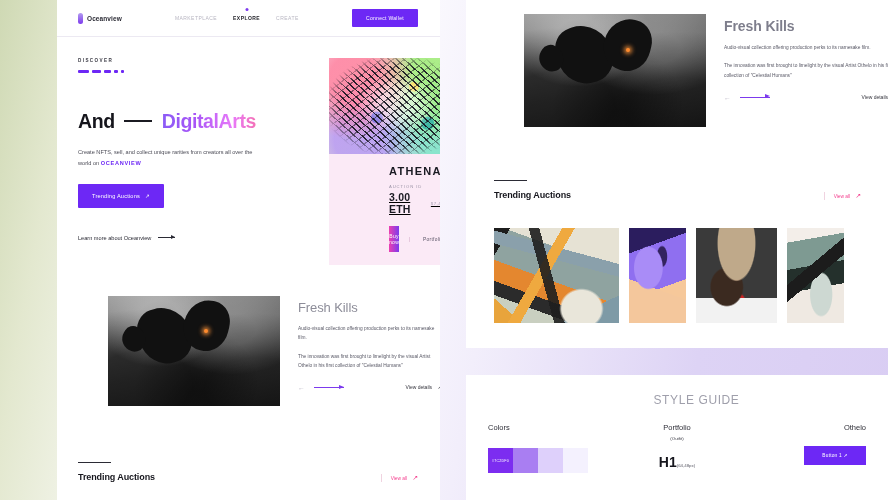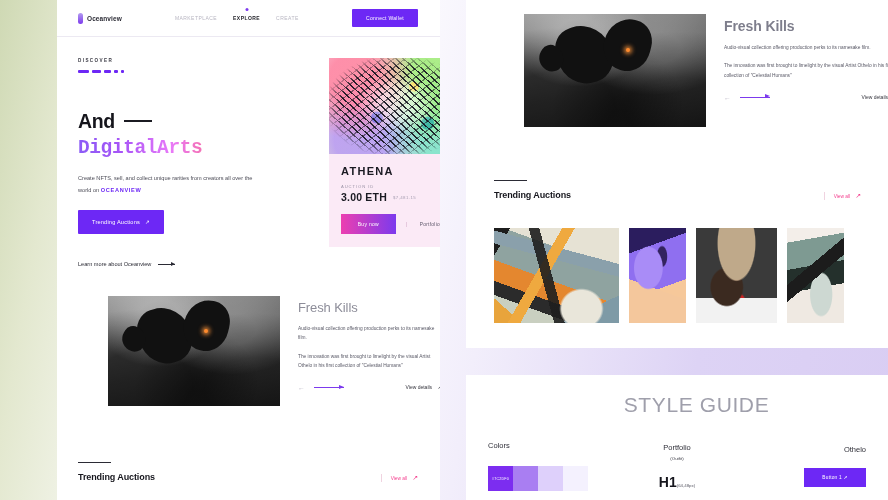--- a/index.html
+++ b/index.html
@@ -54,21 +54,21 @@
   .dashes i:nth-child(1){width:11px}
   .dashes i:nth-child(2){width:9px}
   .dashes i:nth-child(3){width:7px}
   .dashes i:nth-child(4){width:4px}
   .dashes i:nth-child(5){width:2.5px}
 
   .headline { margin-top: 12px; font-size: 19.5px; font-weight: 700; line-height: 1.26; color: #15151c; letter-spacing: -.4px; width: 200px; }
   .headline .rule { display: inline-block; width: 28px; height: 2.2px; background: #1b1b22; vertical-align: 6px; margin: 0 5px 0 4px; }
   .headline .grad {
     background: linear-gradient(90deg,#8b5cf6 0%, #a855f7 35%, #e879f9 75%, #f472b6 100%);
-    -webkit-background-clip: text; background-clip: text; color: transparent; font-family: Liberation Mono, monospace;
+    -webkit-background-clip: text; background-clip: text; color: transparent;
   }
 
   .hero-copy { margin-top: 13px; font-size: 5.6px; line-height: 2.05; color: #4c4c57; width: 180px; }
   .hero-copy b { color: #6d28f5; letter-spacing: .7px; font-weight: 700; }
 
   .hero-btn {
     margin-top: 14px; background: #6d28f5; color: #fff;
     border: none; border-radius: 1px;
     font-size: 5.6px; padding: 9px 14px; letter-spacing: .2px;
     display: inline-flex; align-items: center; gap: 5px;
@@ -101,25 +101,25 @@
     background:
       repeating-linear-gradient(42deg, rgba(20,20,30,.92) 0 1.2px, transparent 1.2px 5px),
       repeating-linear-gradient(-38deg, rgba(20,20,30,.55) 0 1px, transparent 1px 7px),
       radial-gradient(ellipse at 50% 48%, rgba(255,255,255,.55) 0 18%, transparent 42%),
       radial-gradient(circle at 62% 30%, #f4d64a 0 4%, transparent 5%),
       radial-gradient(circle at 35% 62%, #6b5bd6 0 5%, transparent 6%),
       radial-gradient(circle at 72% 68%, #3fb7a4 0 5%, transparent 6%);
     mask-image: radial-gradient(ellipse at 50% 50%, #000 0 58%, transparent 76%);
     -webkit-mask-image: radial-gradient(ellipse at 50% 50%, #000 0 58%, transparent 76%);
   }
-  .nft-body { padding: 11px 12px 13px 12px; }
+  .nft-body { padding: 11px 12px 13px 12px; margin-left: 48px; }
   .nft-titlerow { display: flex; align-items: flex-start; }
   .nft-title { font-size: 11px; font-weight: 700; letter-spacing: 1.3px; color: #1a1a22; }
   .nft-sub { font-size: 4.2px; letter-spacing: .9px; color: #9b93a6; text-transform: uppercase; margin-top: 7px; }
-  .nft-pricerow { display: flex; align-items: center; gap: 6px; margin-top: 2px; }
+  .nft-pricerow { display: flex; align-items: center; gap: 6px; margin-top: 2px; text-decoration: underline; }
   .nft-price { font-size: 10.5px; font-weight: 600; color: #1a1a22; letter-spacing: .2px; }
   .nft-usd { font-size: 4.4px; color: #a79fb2; letter-spacing: .4px; }
   .nft-actions { display: flex; align-items: center; margin-top: 11px; }
   .btn-buy {
     width: 66px; text-align: center; color:#fff; border:none;
     font-size: 5px; padding: 7px 0; letter-spacing:.3px;
     background: linear-gradient(90deg,#ec3fb0,#7c3aed);
   }
   .btn-port {
     font-size: 4.8px; color:#5b5567; letter-spacing:.3px;
@@ -220,22 +220,22 @@
   .tc4:before { content:""; position:absolute; inset:0;
     background:
       linear-gradient(-40deg, transparent 48%, #1c1c1c 48% 60%, transparent 60%),
       radial-gradient(ellipse at 60% 70%, #cdd8d2 0 22%, transparent 24%); }
 
   
   .panel-sg {
     position: absolute; left: 466px; top: 375px; width: 422px; height: 125px;
     background: #fff; overflow: hidden;
   }
-  .sg-title { text-align: center; font-size: 21px; color: #9f9fab; letter-spacing: .6px; margin-top: 18px; padding-left: 39px; }
-  .sg-cols { display: flex; margin-top: 24px; padding: 0 22px; align-items: center; }
+  .sg-title { text-align: center; font-size: 12px; color: #9f9fab; letter-spacing: .6px; margin-top: 18px; padding-left: 39px; }
+  .sg-cols { display: flex; margin-top: 16px; padding: 0 22px; }
   .sg-col { flex: 1; }
   .sg-col.c1 { text-align: left; }
   .sg-col.c2 { text-align: center; }
   .sg-col.c3 { text-align: right; }
   .sg-h { font-size: 7.5px; color: #2f2f38; }
   .sg-sub { font-size: 4.4px; color: #3a3a44; margin-top: 4px; }
   .swatches { display: flex; margin-top: 16px; }
   .sw { width: 25px; height: 25px; display: flex; align-items: center; justify-content: center;
         font-size: 3.6px; color: #fff; letter-spacing: .2px; }
   .type-row { margin-top: 13px; display: flex; align-items: baseline; justify-content: center; gap: 0; }

